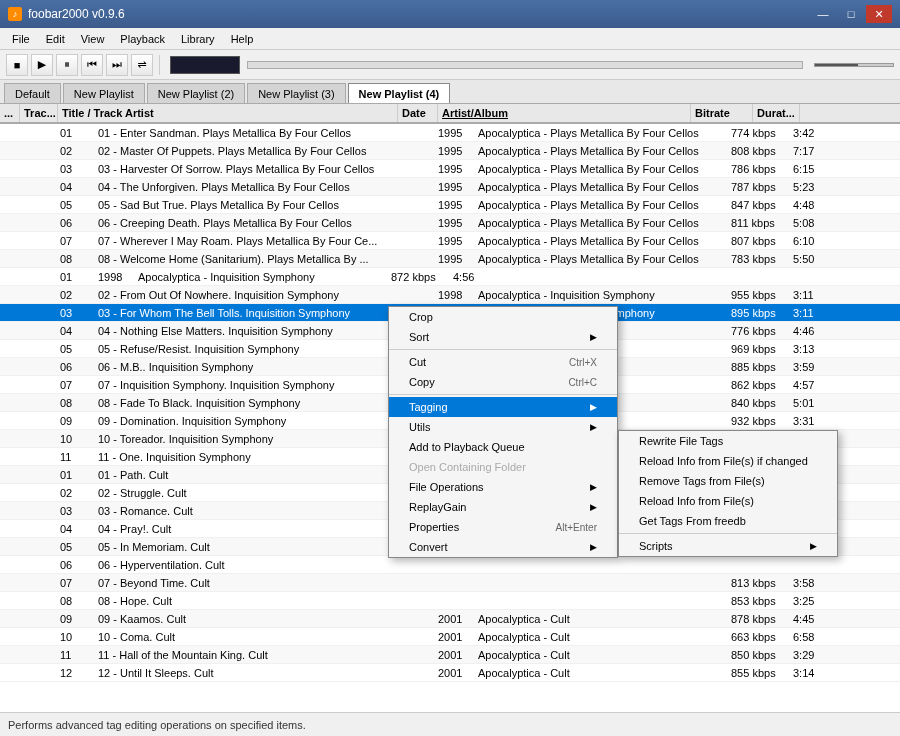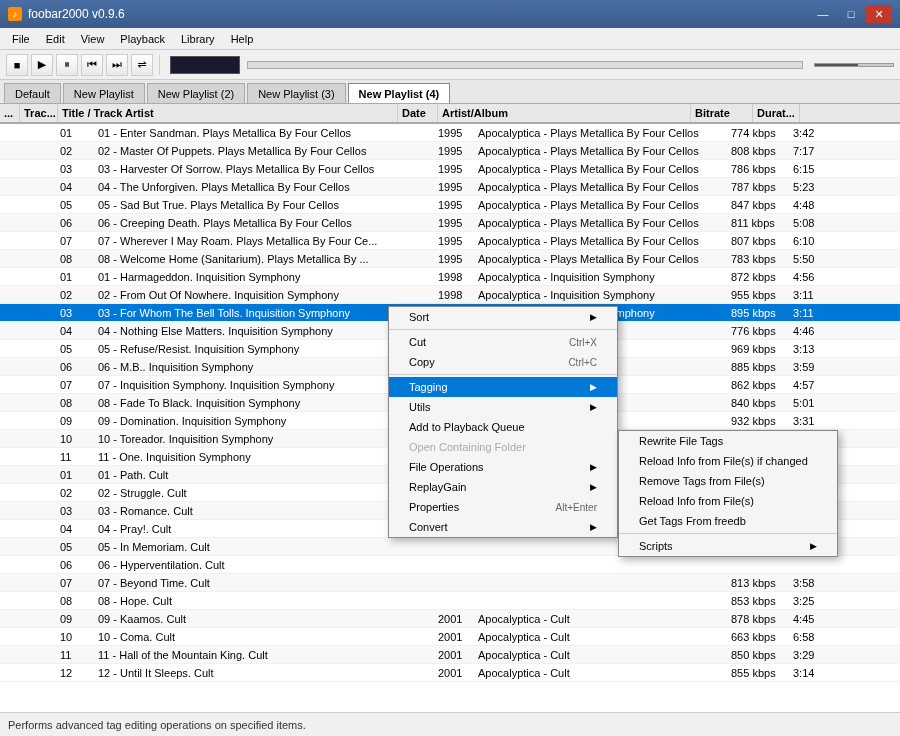--- a/index.html
+++ b/index.html
@@ -309,21 +309,21 @@
   <div class="tab">New Playlist (2)</div>
   <div class="tab">New Playlist (3)</div>
   <div class="tab active">New Playlist (4)</div>
 </div>
 
 <div class="col-headers">
   <div class="col-hdr" style="width:20px;">...</div>
   <div class="col-hdr" style="width:38px;">Trac...</div>
   <div class="col-hdr" style="width:340px;">Title / Track Artist</div>
   <div class="col-hdr" style="width:40px;">Date</div>
-  <div class="col-hdr" style="width:253px;">Artist/Album</div>
+  <div class="col-hdr" style="width:253px;text-decoration:underline;">Artist/Album</div>
   <div class="col-hdr" style="width:62px;">Bitrate</div>
   <div class="col-hdr" style="width:47px;">Durat...</div>
 </div>
 
 <div class="track-list" id="track-list">
 <div class="track-row">
       <div class="track-cell" style="width:20px;"></div>
       <div class="track-cell" style="width:38px;">01</div>
       <div class="track-cell" style="width:340px;">01 - Enter Sandman. Plays Metallica By Four Cellos</div>
       <div class="track-cell" style="width:40px;">1995</div>
@@ -390,21 +390,20 @@
       <div class="track-cell" style="width:38px;">08</div>
       <div class="track-cell" style="width:340px;">08 - Welcome Home (Sanitarium). Plays Metallica By ...</div>
       <div class="track-cell" style="width:40px;">1995</div>
       <div class="track-cell" style="width:253px;">Apocalyptica - Plays Metallica By Four Cellos</div>
       <div class="track-cell" style="width:62px;">783 kbps</div>
       <div class="track-cell" style="width:47px;">5:50</div>
     </div>
     <div class="track-row">
       <div class="track-cell" style="width:20px;"></div>
       <div class="track-cell" style="width:38px;">01</div>
-      <div class="track-cell" style="width:340px;">01 - Harmageddon. Inquisition Symphony</div>
       <div class="track-cell" style="width:40px;">1998</div>
       <div class="track-cell" style="width:253px;">Apocalyptica - Inquisition Symphony</div>
       <div class="track-cell" style="width:62px;">872 kbps</div>
       <div class="track-cell" style="width:47px;">4:56</div>
     </div>
     <div class="track-row">
       <div class="track-cell" style="width:20px;"></div>
       <div class="track-cell" style="width:38px;">02</div>
       <div class="track-cell" style="width:340px;">02 - From Out Of Nowhere. Inquisition Symphony</div>
       <div class="track-cell" style="width:40px;">1998</div>
@@ -602,20 +601,23 @@
       <div class="track-cell" style="width:47px;">3:14</div>
     </div>
   </div>
 
 <div class="status-bar">
   <span>Performs advanced tag editing operations on specified items.</span>
 </div>
 
 <div class="ctx-menu" style="top: 306px; left: 388px;">
   <div class="ctx-item">
+    <span>Crop</span>
+  </div>
+  <div class="ctx-item">
     <span>Sort</span>
     <span class="ctx-arrow">▶</span>
   </div>
   <div class="ctx-sep"></div>
   <div class="ctx-item">
     <span>Cut</span>
     <span class="ctx-shortcut">Ctrl+X</span>
   </div>
   <div class="ctx-item">
     <span>Copy</span>

